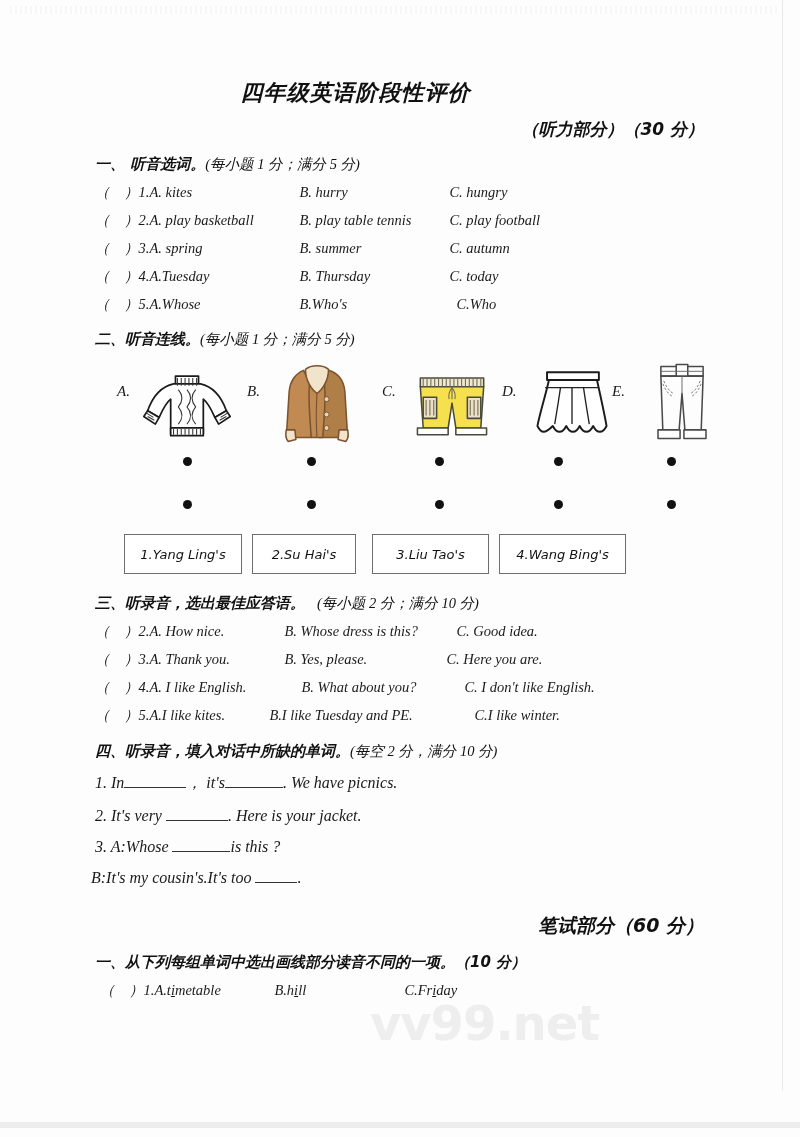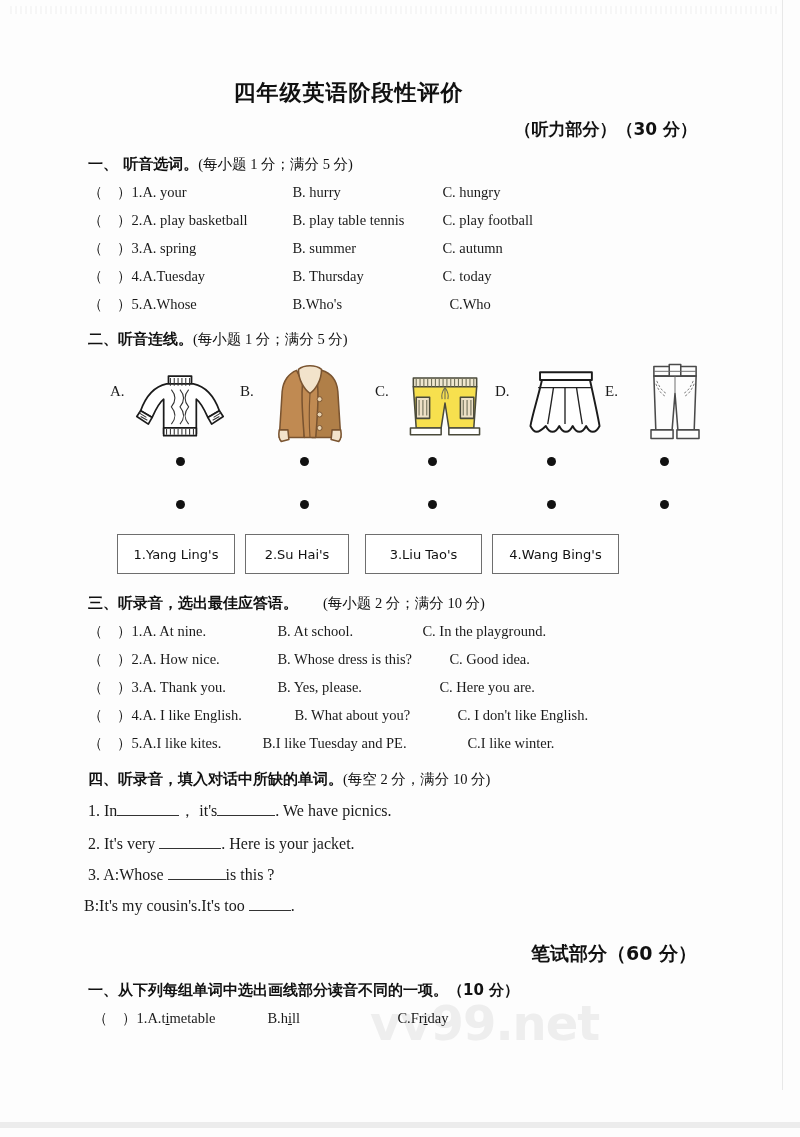--- a/index.html
+++ b/index.html
@@ -46,22 +46,23 @@
     font-family: "DejaVu Sans", sans-serif;
     font-weight: bold;
     font-size: 48px;
     letter-spacing: -1px;
     color: #eeeeee;
     user-select: none;
     white-space: nowrap;
   }
   .content {
     position: absolute;
-    left: 0; top: 0;
+    left: 7px; top: 0;
     width: 697px;
+    font-style: italic;
   }
   .title {
     text-align: center;
     font-family: "DejaVu Sans", sans-serif;
     font-weight: bold;
     font-size: 22px;
     letter-spacing: 1px;
     margin: 78px 0 0 0;
     color: #111;
   }
@@ -172,21 +173,21 @@
 
   <div class="watermark">vv99.net</div>
 
   <div class="content">
 
     <div class="title">四年级英语阶段性评价</div>
     <div class="subtitle">（听力部分）（30 分）</div>
 
     <div class="sec-head"><span>一、 听音选词。</span><span class="pts">(每小题 1 分；满分 5 分)</span></div>
 
-    <div class="qline"><span>（    ）1.</span><span class="opt" style="width:150px">A. your</span><span class="opt" style="width:150px">B. hurry</span><span class="opt">C. hungry</span></div>
+    <div class="qline"><span>（    ）1.</span><span class="opt" style="width:150px">A. kites</span><span class="opt" style="width:150px">B. hurry</span><span class="opt">C. hungry</span></div>
 
     <div class="qline"><span>（    ）2.</span><span class="opt" style="width:150px">A. play basketball</span><span class="opt" style="width:150px">B. play table tennis</span><span class="opt">C. play football</span></div>
 
     <div class="qline"><span>（    ）3.</span><span class="opt" style="width:150px">A. spring</span><span class="opt" style="width:150px">B. summer</span><span class="opt">C. autumn</span></div>
 
     <div class="qline"><span>（    ）4.</span><span class="opt" style="width:150px">A.Tuesday</span><span class="opt" style="width:150px">B. Thursday</span><span class="opt">C. today</span></div>
 
     <div class="qline"><span>（    ）5.</span><span class="opt" style="width:150px">A.Whose</span><span class="opt" style="width:157px">B.Who's</span><span class="opt">C.Who</span></div>
 
     <div class="sec-head" style="margin-top:16px"><span>二、听音连线。</span><span class="pts">(每小题 1 分；满分 5 分)</span></div>
@@ -318,23 +319,22 @@
       <span class="dot" style="left:660px"></span>
     </div>
 
     <div class="boxes">
       <div class="namebox" style="left:117px;width:118px">1.Yang Ling's</div>
       <div class="namebox" style="left:245px;width:104px">2.Su Hai's</div>
       <div class="namebox" style="left:365px;width:117px">3.Liu Tao's</div>
       <div class="namebox" style="left:492px;width:127px">4.Wang Bing's</div>
     </div>
 
-    <div class="sec-head" style="margin-top:18px"><span>三、听录音，选出最佳应答语。</span><span class="pts" style="margin-left:25px">(每小题 2 分；满分 10 分)</span></div>
-
-    <div class="qline"><span>（    ）1.</span><span class="opt" style="width:135px">A. At nine.</span><span class="opt" style="width:145px">B. At school.</span><span class="opt">C. In the playground.</span></div>
+    <div class="sec-head" style="margin-top:18px"><span>三、听录音，选出最佳应答语。</span><span class="pts" style="margin-left:12px">(每小题 2 分；满分 10 分)</span></div>
+
 
     <div class="qline"><span>（    ）2.</span><span class="opt" style="width:135px">A. How nice.</span><span class="opt" style="width:172px">B. Whose dress is this?</span><span class="opt">C. Good idea.</span></div>
 
     <div class="qline"><span>（    ）3.</span><span class="opt" style="width:135px">A. Thank you.</span><span class="opt" style="width:162px">B. Yes, please.</span><span class="opt">C. Here you are.</span></div>
 
     <div class="qline"><span>（    ）4.</span><span class="opt" style="width:152px">A. I like English.</span><span class="opt" style="width:163px">B. What about you?</span><span class="opt">C. I don't like English.</span></div>
 
     <div class="qline"><span>（    ）5.</span><span class="opt" style="width:120px">A.I like kites.</span><span class="opt" style="width:205px">B.I like Tuesday and PE.</span><span class="opt">C.I like winter.</span></div>
 
     <div class="sec-head" style="margin-top:17px"><span>四、听录音，填入对话中所缺的单词。</span><span class="pts">(每空 2 分，满分 10 分)</span></div>

